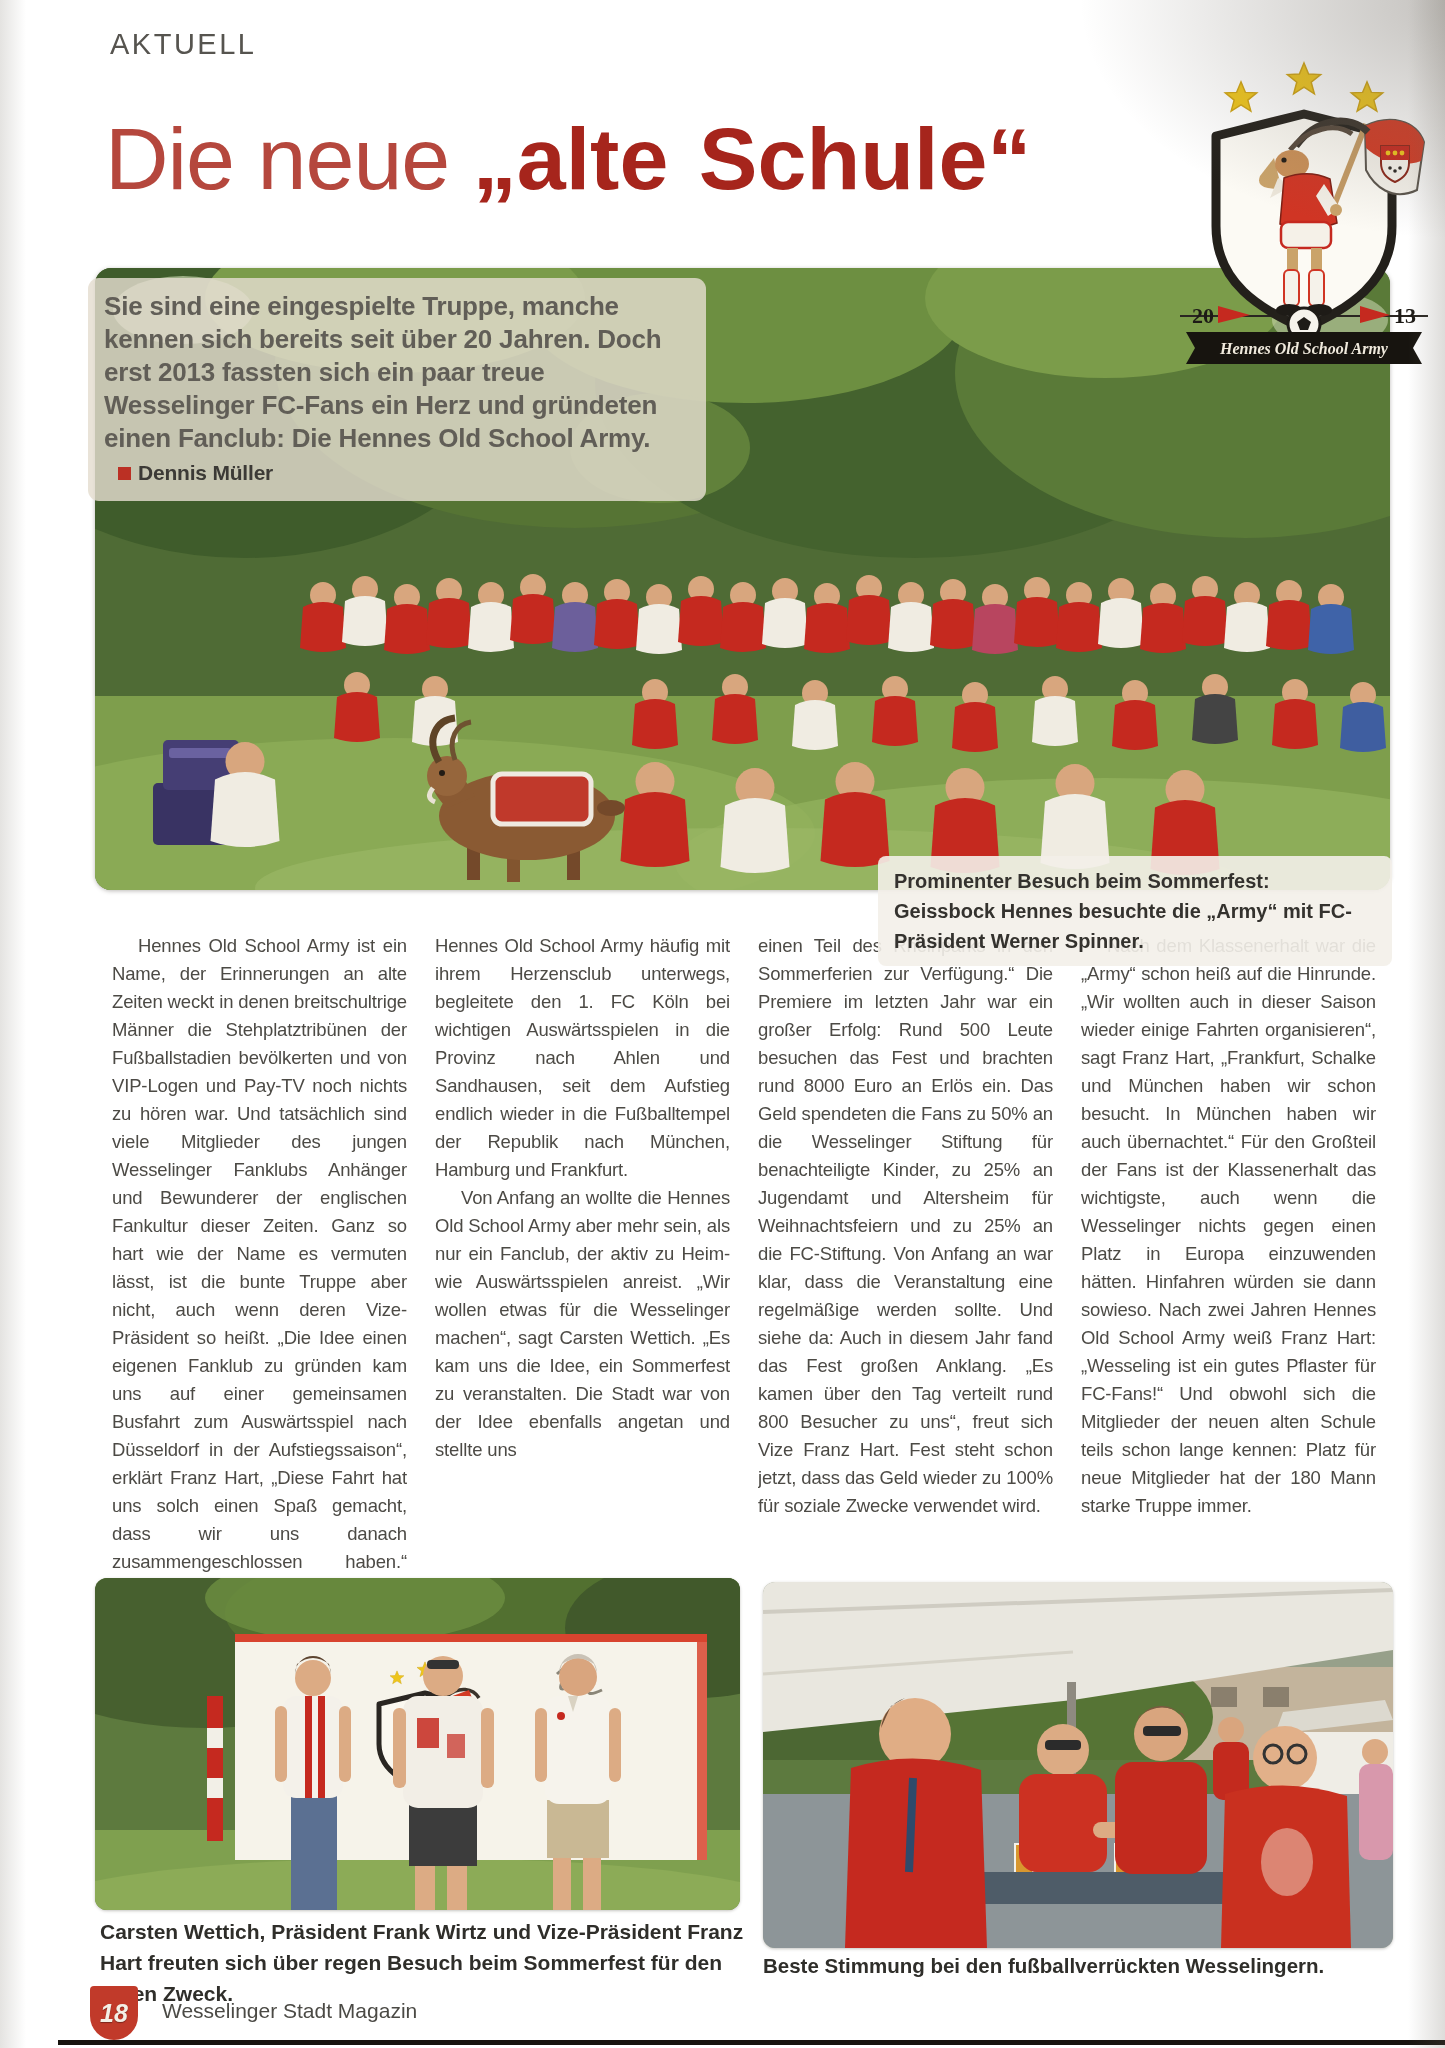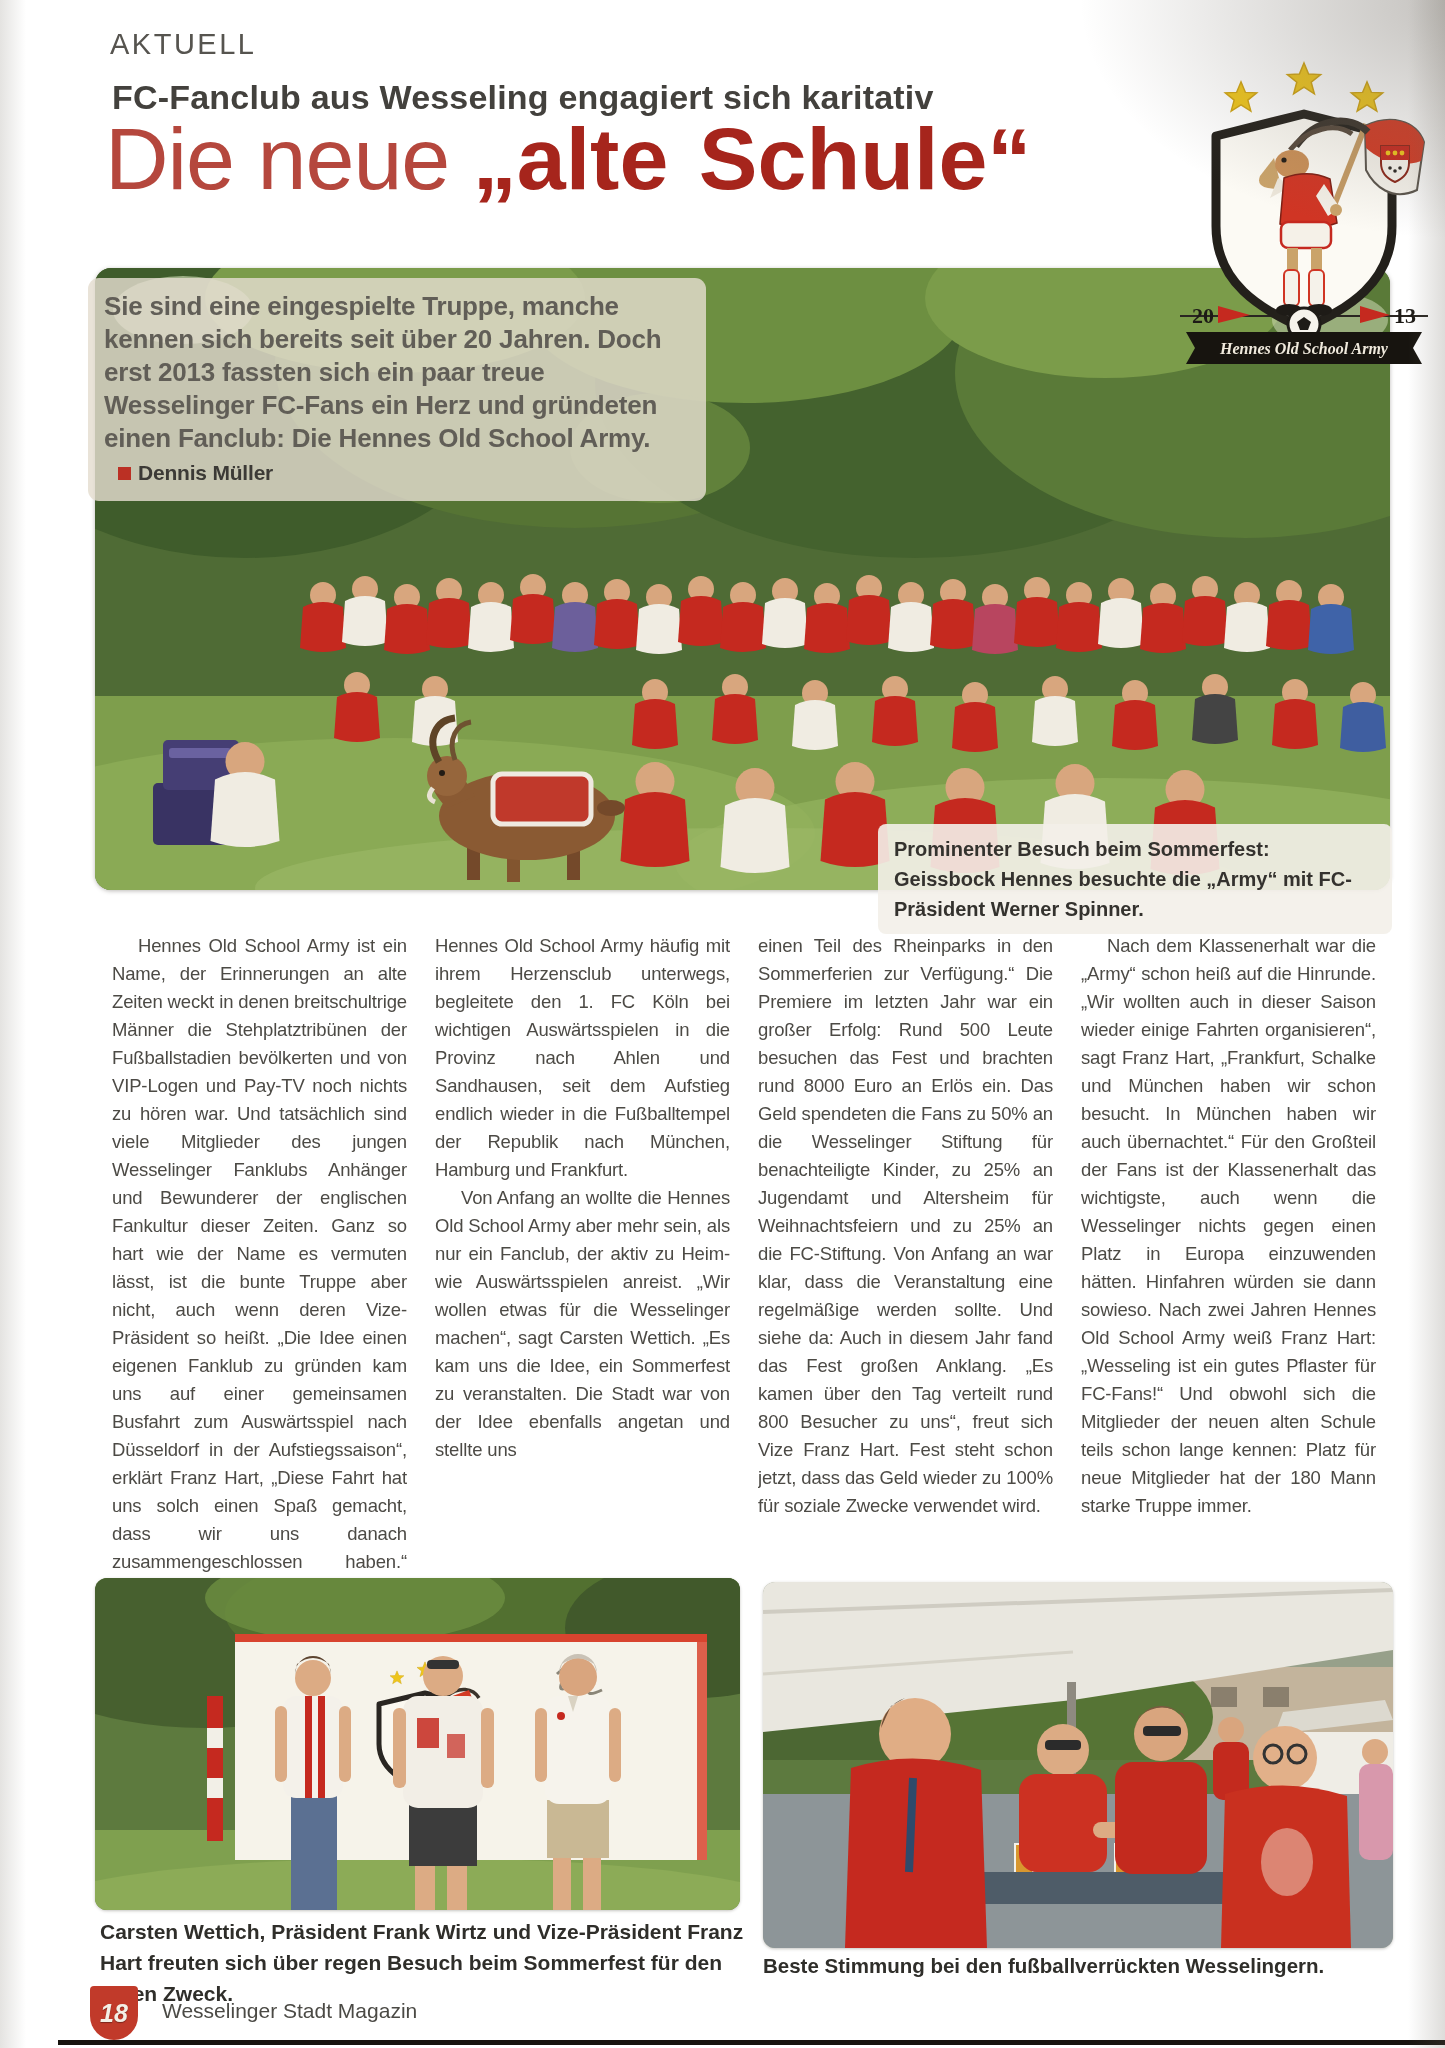--- a/index.html
+++ b/index.html
@@ -32,21 +32,21 @@
   .intro-box{position:absolute;left:88px;top:278px;width:618px;min-height:140px;z-index:10;
     background:rgba(228,221,207,.82);border-radius:11px;padding:12px 20px 12px 16px;box-sizing:border-box;}
   .intro-box .intro-text{font-size:26px;line-height:33px;color:#615e57;font-weight:bold;letter-spacing:-.2px;}
   .byline{white-space:nowrap;}
   .byline-square{display:inline-block;width:13px;height:13px;background:#bb3024;margin:0 7px 0 14px;}
   .byline-name{font-size:21px;color:#3c3a36;font-weight:bold;}
 
   .crest{position:absolute;left:1178px;top:58px;width:252px;height:308px;z-index:20;}
   .crest svg{display:block;width:100%;height:100%;}
 
-  .main-caption{position:absolute;left:878px;top:824px;width:514px;z-index:12;
+  .main-caption{position:absolute;left:878px;top:856px;width:514px;z-index:12;
     background:rgba(243,240,233,.90);border-radius:8px;padding:10px 16px;box-sizing:border-box;}
   .main-caption p{margin:0;font-size:20px;line-height:30px;font-weight:bold;color:#34322e;}
 
   
   .article{position:absolute;left:112px;top:932px;width:1264px;height:650px;display:flex;gap:28px;}
   .col{flex:1 1 0;overflow:hidden;}
   .col p{margin:0;font-size:18.5px;line-height:28px;color:#4c4a45;text-align:justify;letter-spacing:-.15px;hyphens:auto;}
   .col p.indent{text-indent:26px;}
   .red-head{font-size:30px;line-height:33px;font-weight:bold;color:#9c2b20;margin:34px 0 16px 0;letter-spacing:-.3px;}
   .red-head.first{margin-top:2px;margin-bottom:16px;}
@@ -64,21 +64,20 @@
     border-radius:4px 4px 24px 24px;display:flex;align-items:center;justify-content:center;z-index:45;font-style:italic;}
   .page-tab span{color:#f4efe6;font-size:25px;font-weight:bold;text-shadow:0 1px 1px rgba(0,0,0,.35);}
   .magazine-name{position:absolute;left:162px;top:1999px;font-size:21px;color:#4b4a45;}
 </style>
 </head>
 <body>
 
 <div class="page">
 
   <div class="section-label">AKTUELL</div>
-  <div class="kicker">FC-Fanclub aus Wesseling engagiert sich karitativ</div>
 
   <div class="headline">
     <span class="light">Die neue </span>
     <span class="bold">„alte Schule“</span>
   </div>
 
   <div class="main-photo">
     <svg viewBox="0 0 1295 622" preserveAspectRatio="none">
       <defs>
         <g id="person">

